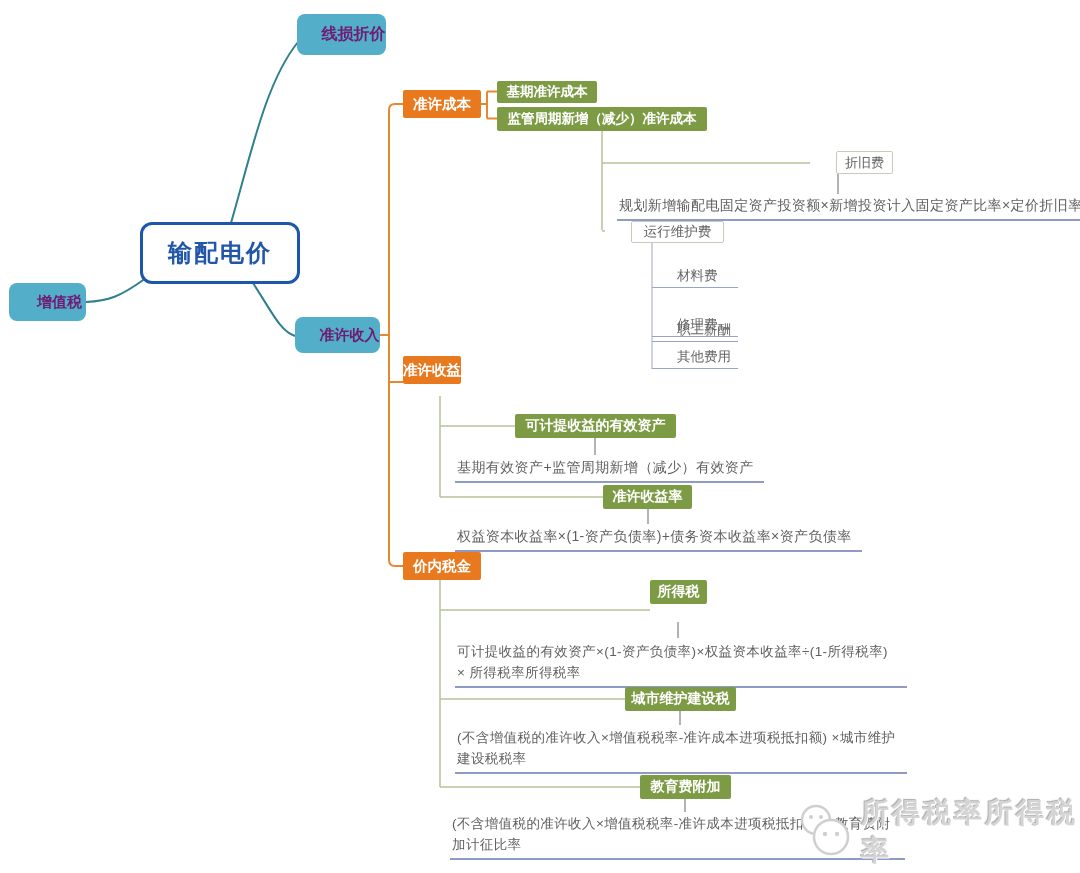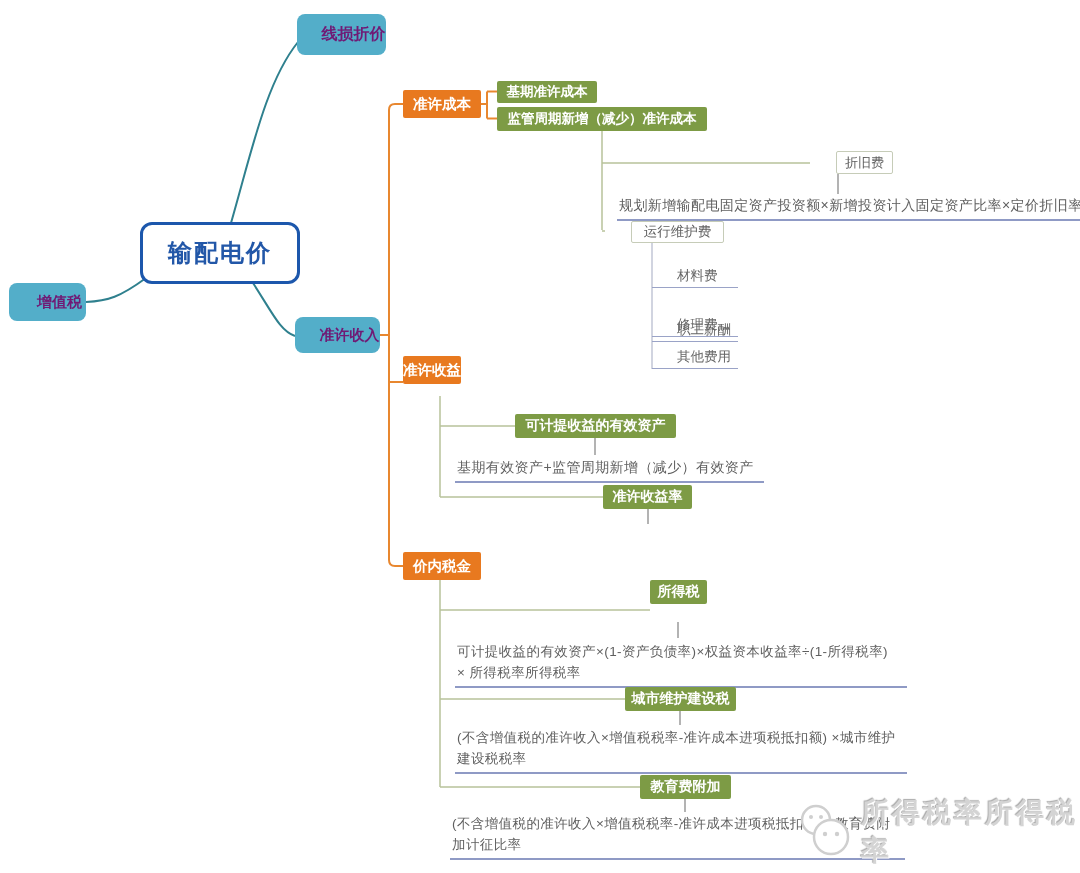--- a/index.html
+++ b/index.html
@@ -109,20 +109,21 @@
 
   <div class="node box-green" style="left:515px; top:414px; width:161px; height:24px; font-size:14px;">可计提收益的有效资产</div>
   <div class="node box-green" style="left:603px; top:485px; width:89px; height:24px; font-size:14px;">准许收益率</div>
 
   <div class="node box-green" style="left:650px; top:580px; width:57px; height:24px; font-size:14px;">所得税</div>
   <div class="node box-green" style="left:625px; top:687px; width:111px; height:24px; font-size:14px;">城市维护建设税</div>
   <div class="node box-green" style="left:640px; top:775px; width:91px; height:24px; font-size:14px;">教育费附加</div>
 
   <div class="formula nowrap" style="left:617px; top:195px; font-size:14px;">规划新增输配电固定资产投资额×新增投资计入固定资产比率×定价折旧率</div>
   <div class="formula nowrap" style="left:455px; top:457px; font-size:14px;">基期有效资产+监管周期新增（减少）有效资产</div>
+  <div class="formula nowrap" style="left:455px; top:526px; font-size:14px;">权益资本收益率×(1-资产负债率)+债务资本收益率×资产负债率</div>
   <div class="formula wrap" style="left:455px; top:641px; width:452px;">可计提收益的有效资产×(1-资产负债率)×权益资本收益率÷(1-所得税率) × 所得税率所得税率</div>
   <div class="formula wrap" style="left:455px; top:727px; width:452px;">(不含增值税的准许收入×增值税税率-准许成本进项税抵扣额) ×城市维护建设税税率</div>
   <div class="formula wrap" style="left:450px; top:813px; width:455px;">(不含增值税的准许收入×增值税税率-准许成本进项税抵扣额) ×教育费附加计征比率</div>
 
   <div id="watermark">
     <span style="margin-right:4px;">
       <svg width="64" height="58" viewBox="0 0 64 58">
         <circle cx="23" cy="19" r="14" fill="#ffffff" stroke="#CFCFCF" stroke-width="2.5"></circle>
         <circle cx="18" cy="16" r="2" fill="#CFCFCF"></circle>
         <circle cx="28" cy="16" r="2" fill="#CFCFCF"></circle>

